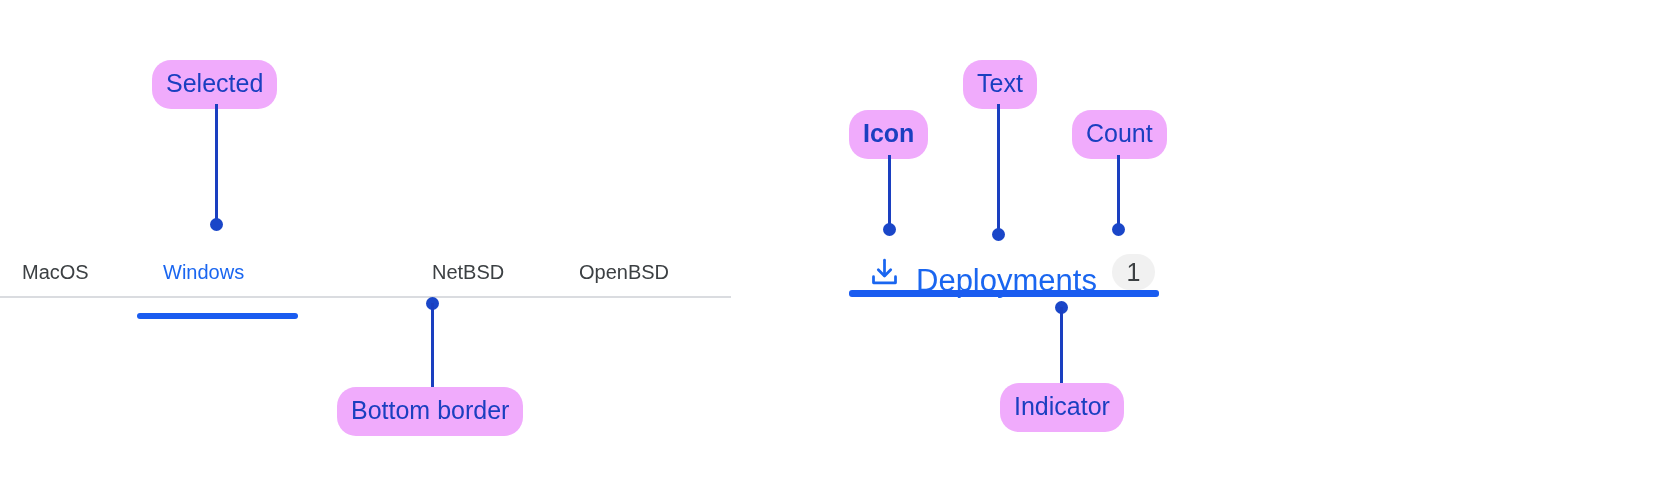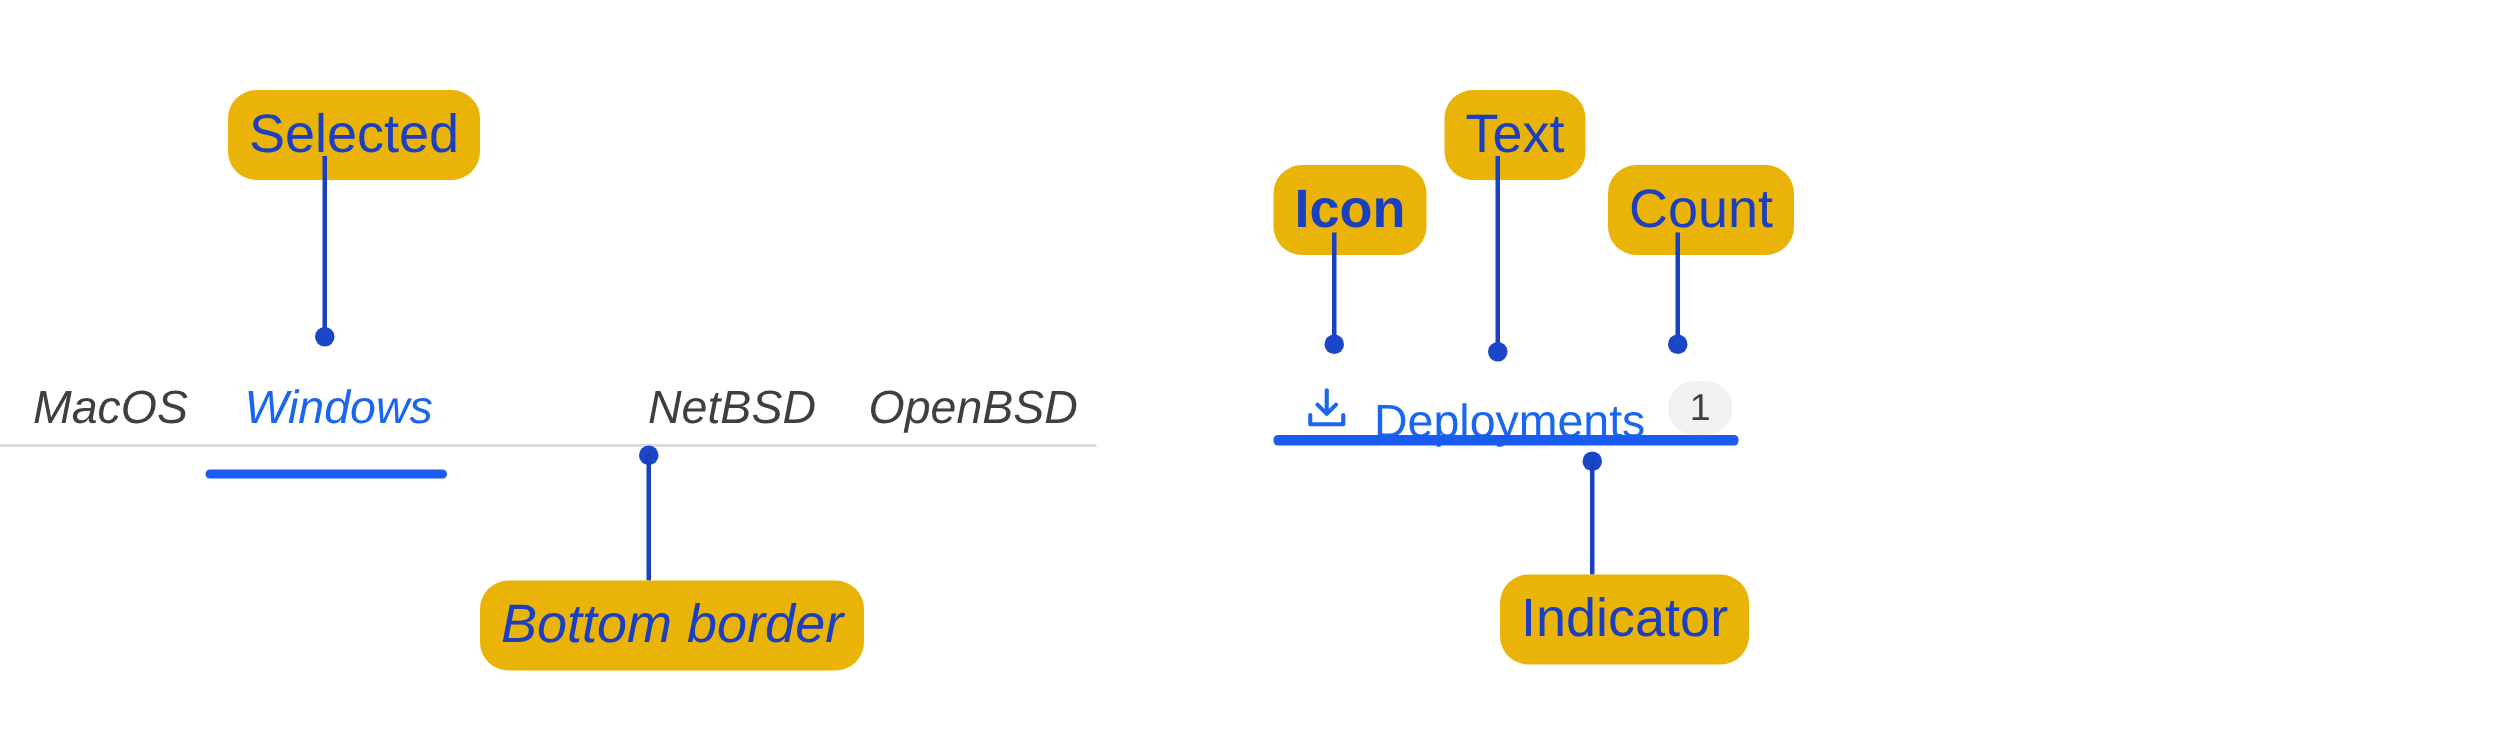--- a/index.html
+++ b/index.html
@@ -11,24 +11,24 @@
     width: 1672px;
     height: 486px;
     position: relative;
     font-family: "Liberation Sans", sans-serif;
     overflow: hidden;
   }
 
   
   .anno {
     position: absolute;
-    background: #eab308;
+    background: #f0abfc;
     color: #1A3FC0;
     border-radius: 19px;
-    font-size: 36px;
+    font-size: 25px;
     line-height: 1;
     padding: 11px 14px 13px 14px;
     white-space: nowrap;
     font-family: "Liberation Sans", sans-serif;
   }
 
   
   .conn {
     position: absolute;
     width: 3px;
@@ -46,26 +46,25 @@
   #left-tabs {
     position: absolute;
     left: 0;
     top: 246px;
     width: 731px;
     height: 76px;
   }
   .tab {
     position: absolute;
     top: 0;
-    font-size: 31px;
+    font-size: 20px;
     line-height: 52px;
     color: #3C4043;
     font-family: "Liberation Sans", sans-serif;
     white-space: nowrap;
-    font-style: italic;
   }
   .tab.selected { color: #1A66F0; }
 
   #left-border {
     position: absolute;
     left: 0;
     top: 296px;
     width: 731px;
     height: 2px;
     background: #DADCE0;
@@ -137,21 +136,21 @@
   <div class="tab selected" style="left:163px;">Windows</div>
   <div class="tab" style="left:432px;">NetBSD</div>
   <div class="tab" style="left:579px;">OpenBSD</div>
 </div>
 
 <div id="left-border"></div>
 <div id="left-underline"></div>
 
 <div class="dot" style="left:426px; top:297px;"></div>
 <div class="conn" style="left:431px; top:303px; height:84px;"></div>
-<div id="anno-bottom-border" class="anno" style="left:320px; top:387px;font-style:italic;">Bottom border</div>
+<div id="anno-bottom-border" class="anno" style="left:337px; top:387px;">Bottom border</div>
 
 <div id="anno-icon" class="anno" style="left:849px; top:110px;font-weight:bold;">Icon</div>
 <div class="conn" style="left:888px; top:155px; height:72px;"></div>
 <div class="dot" style="left:883px; top:223px;"></div>
 
 <div id="anno-text" class="anno" style="left:963px; top:60px;">Text</div>
 <div class="conn" style="left:997px; top:104px; height:127px;"></div>
 <div class="dot" style="left:992px; top:228px;"></div>
 
 <div id="anno-count" class="anno" style="left:1072px; top:110px;">Count</div>

